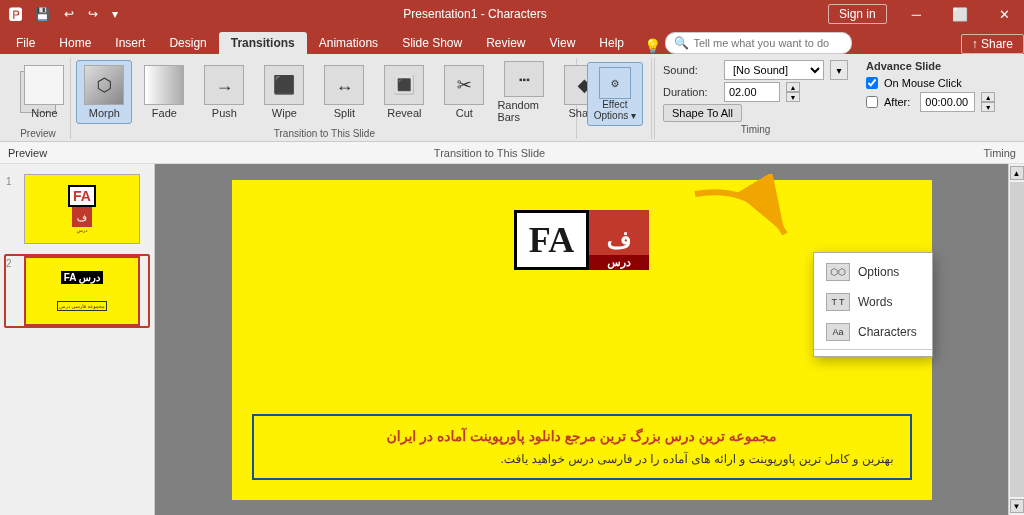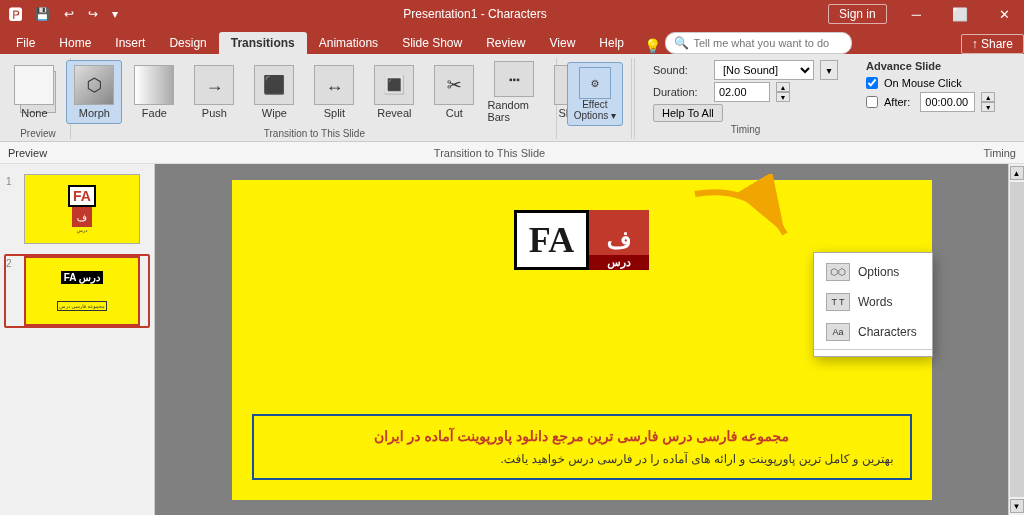--- a/index.html
+++ b/index.html
@@ -430,21 +430,21 @@
       background: transparent;
       width: 150px;
       color: #999;
     }
 
     
     .timing-section {
       display: flex;
       flex-direction: column;
       gap: 2px;
-      padding: 2px 18px;
+      padding: 2px 8px;
       border-left: 1px solid #ccc;
       min-width: 180px;
     }
     .timing-label {
       font-size: 10px;
       color: #555;
       text-align: center;
     }
   </style>
 </head>
@@ -567,21 +567,21 @@
     </div>
     <div class="ribbon-right-row">
       <span class="ribbon-right-label">Duration:</span>
       <input type="text" class="ribbon-input" value="02.00" style="">
       <div style="display:flex;flex-direction:column;">
         <button style="width:14px;height:10px;font-size:7px;border:1px solid #aaa;background:#e8e8e8;cursor:pointer;line-height:1;">▲</button>
         <button style="width:14px;height:10px;font-size:7px;border:1px solid #aaa;background:#e8e8e8;cursor:pointer;line-height:1;">▼</button>
       </div>
     </div>
     <div class="ribbon-right-row">
-      <button class="apply-all-btn">Help To All</button>
+      <button class="apply-all-btn">Shape To All</button>
     </div>
     <div class="timing-label">Timing</div>
   </div>
 
   <div style="display:flex;flex-direction:column;gap:3px;padding:2px 8px;min-width:160px;">
     <div style="font-size:11px;font-weight:600;color:#333;margin-bottom:2px;">Advance Slide</div>
     <div class="ribbon-right-row">
       <input type="checkbox" class="ribbon-checkbox" checked="" style="">
       <span>On Mouse Click</span>
     </div>
@@ -636,21 +636,21 @@
         <div class="fa-text-box">
           <span>FA</span>
         </div>
         <div class="fa-red-logo">
           <span style="font-size:24px;">ف</span>
           <div style="position:absolute;bottom:0;left:0;right:0;background:#8b0000;text-align:center;font-size:11px;padding:1px;">درس</div>
         </div>
       </div>
 
       <div class="slide-text-area">
-        <div class="slide-title-text">مجموعه فارسی درس فارسی ترین مرجع دانلود پاورپوینت آماده در ایران</div>
+        <div class="slide-title-text">مجموعه ترین درس بزرگ ترین مرجع دانلود پاورپوینت آماده در ایران</div>
         <div class="slide-sub-text">بهترین و کامل ترین پاورپوینت و ارائه های آماده را در فارسی درس خواهید یافت.</div>
       </div>
     </div>
 
     <div class="dropdown-popup">
       <div class="dropdown-item">
         <div class="dropdown-icon">⬡⬡</div>
         <span>Options</span>
       </div>
       <div class="dropdown-item">

